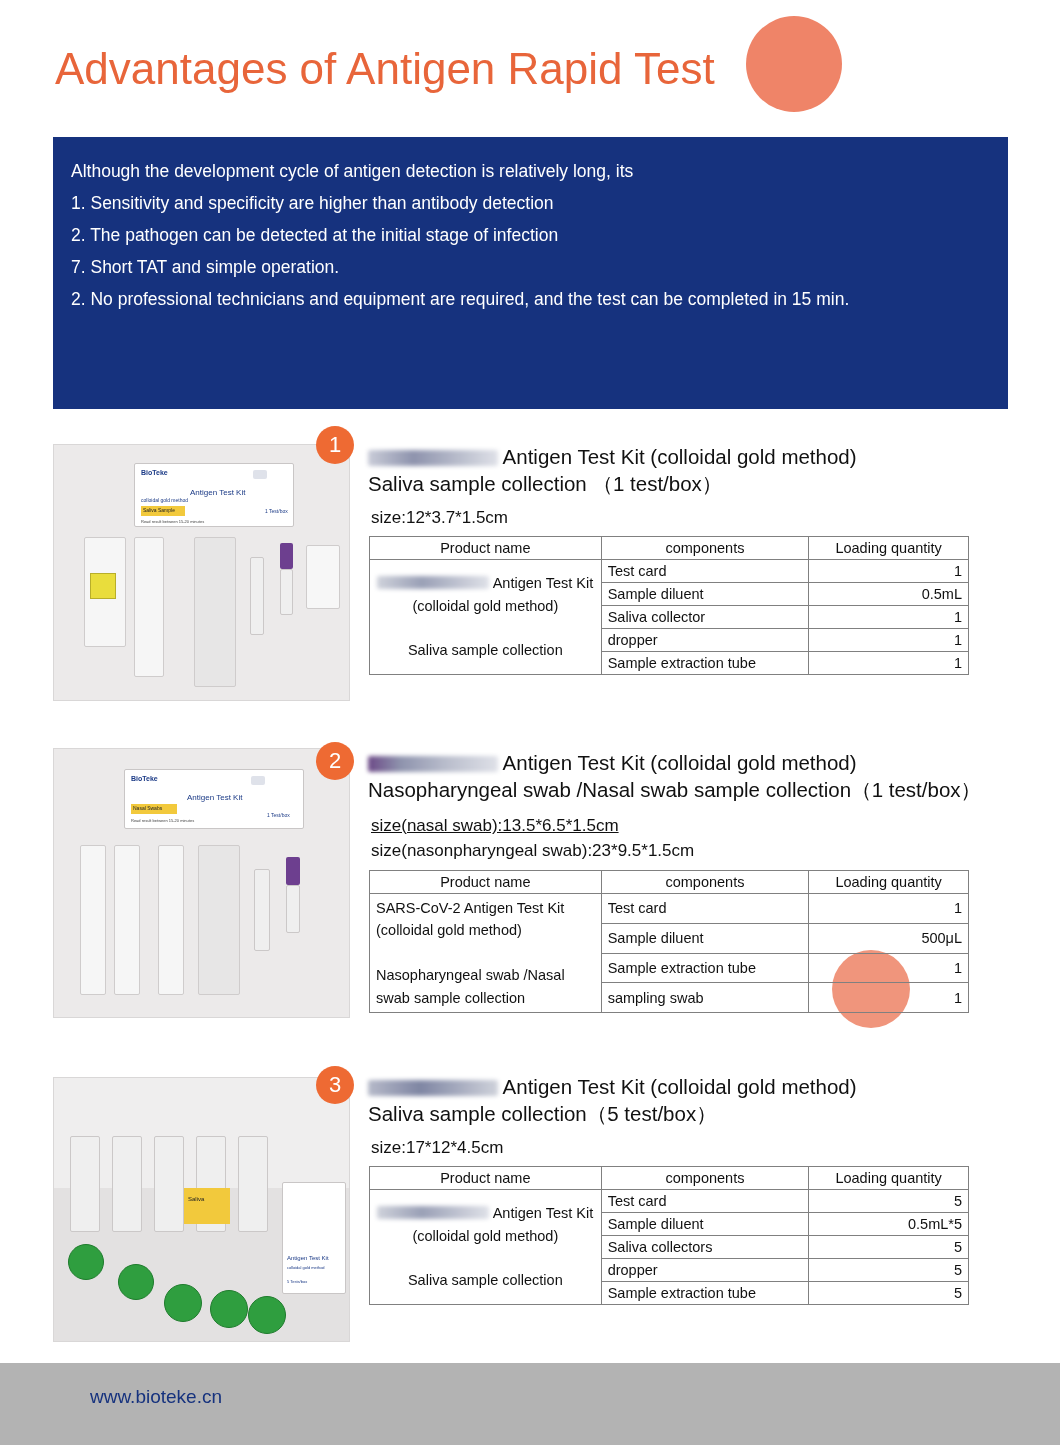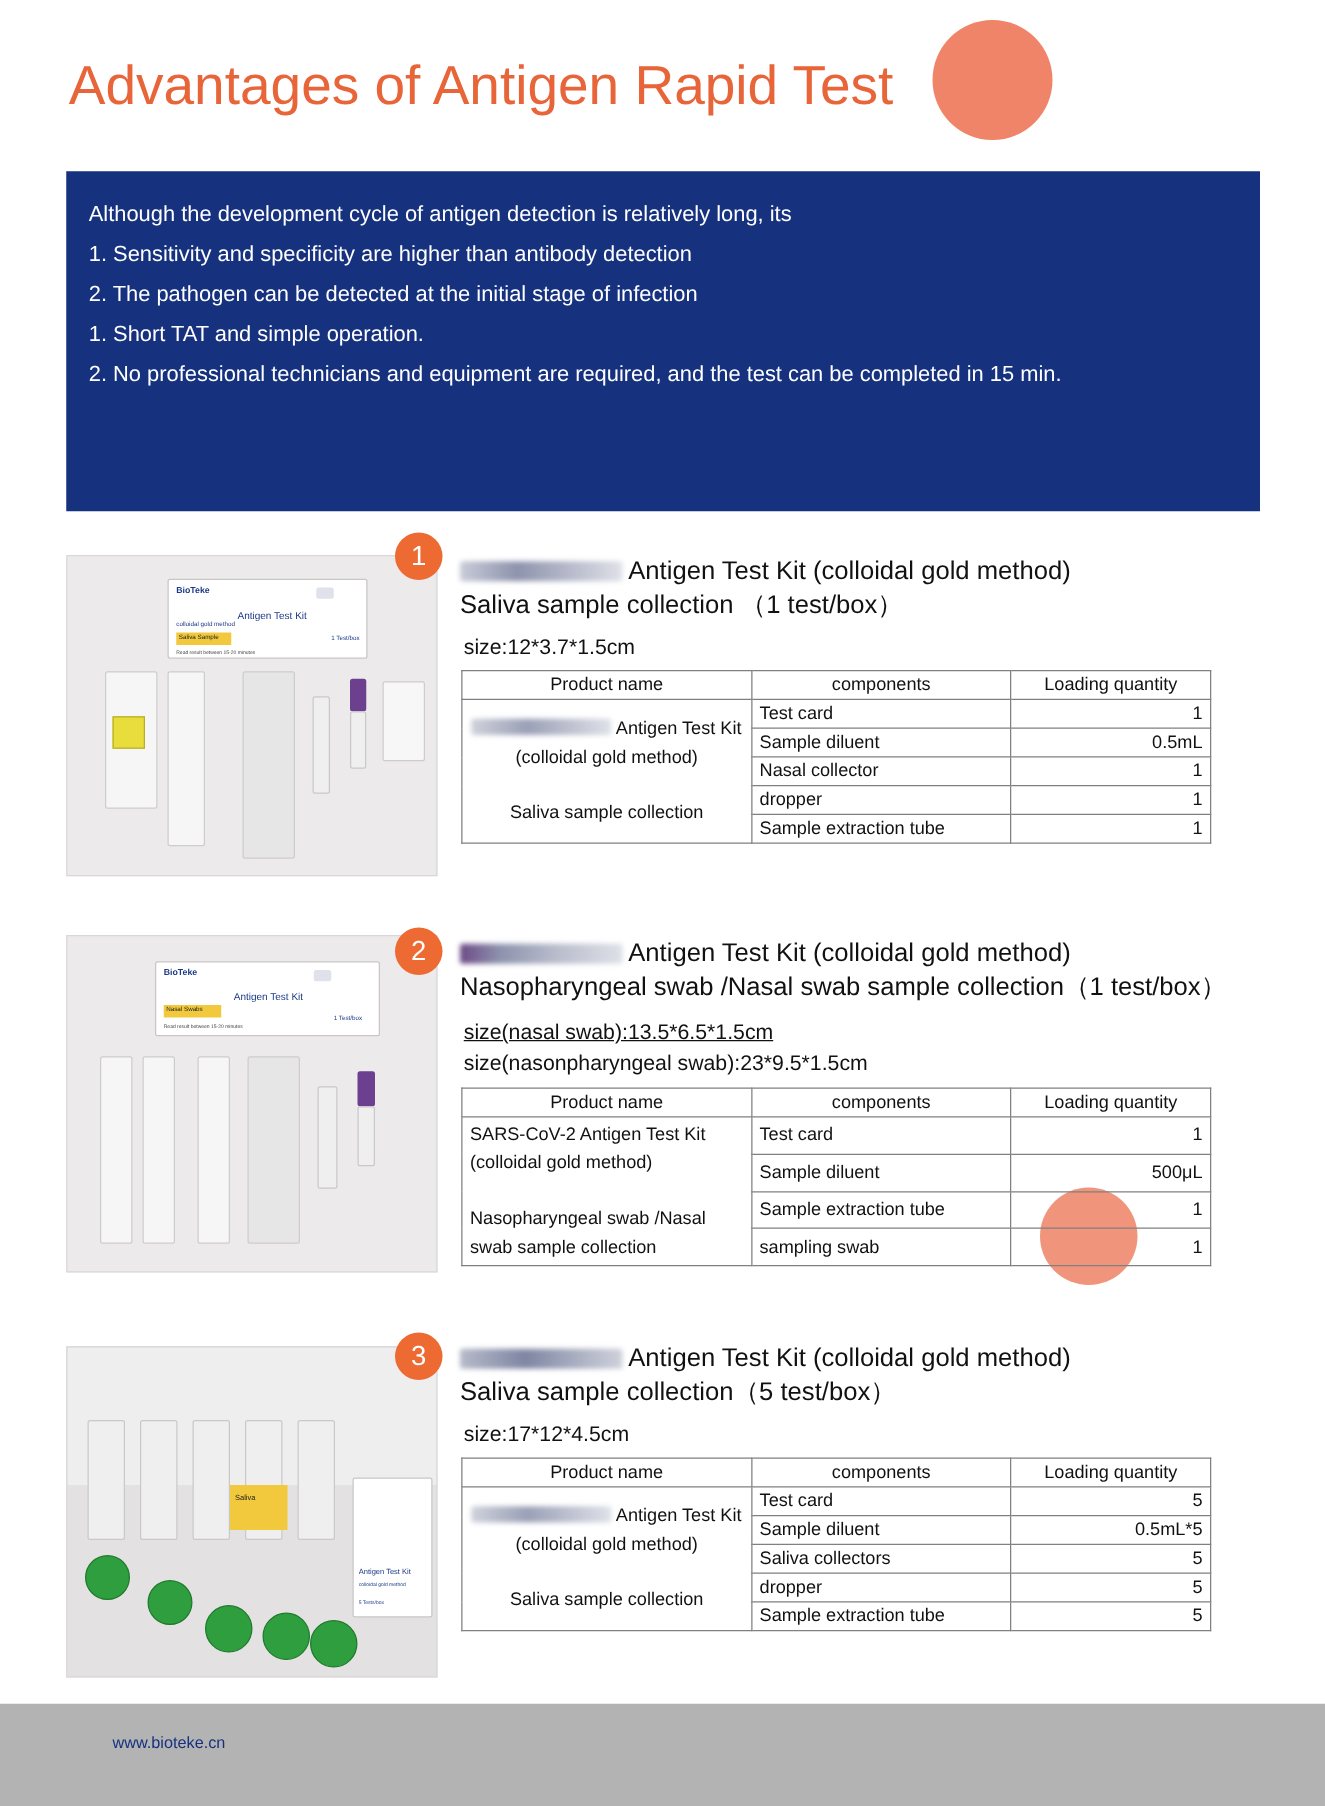--- a/index.html
+++ b/index.html
@@ -186,39 +186,39 @@
   
   .footer {
     position:absolute;
     left:0; bottom:0;
     width:1060px; height:82px;
     background:#b3b3b3;
   }
   .footer-text {
     position:absolute;
     left:90px; top:1386px;
-    font-size:13px;
+    font-size:19px;
     color:#16327e;
   }
 </style>
 </head>
 <body>
 
 <div class="page">
 
   <div class="circle-top"></div>
   <div class="circle-right"></div>
 
   <div class="title">Advantages of Antigen Rapid Test</div>
 
   <div class="intro">
     <p>Although the development cycle of antigen detection is relatively long, its</p>
     <p>1. Sensitivity and specificity are higher than antibody detection</p>
     <p>2. The pathogen can be detected at the initial stage of infection</p>
-    <p>1. Short TAT and simple operation.</p>
+    <p>7. Short TAT and simple operation.</p>
     <p>2. No professional technicians and equipment are required, and the test can be completed in 15 min.</p>
   </div>
 
   <div class="section sec1">
 
     <div class="photo photo-1">
       <div class="ph-inner">
         <div class="box-img" style="left:80px; top:18px; width:160px; height:64px;">
           <div class="box-label" style="left:6px; top:5px; font-size:7px; font-weight:bold;">BioTeke</div>
           <div class="box-label" style="left:55px; top:24px; font-size:8px;">Antigen Test Kit</div>
@@ -265,21 +265,21 @@
           <span>Saliva sample collection</span>
         </td>
         <td>Test card</td>
         <td class="qty">1</td>
       </tr>
       <tr>
         <td>Sample diluent</td>
         <td class="qty">0.5mL</td>
       </tr>
       <tr>
-        <td>Nasal collector</td>
+        <td>Saliva collector</td>
         <td class="qty">1</td>
       </tr>
       <tr>
         <td>dropper</td>
         <td class="qty">1</td>
       </tr>
       <tr>
         <td>Sample extraction tube</td>
         <td class="qty">1</td>
       </tr>

